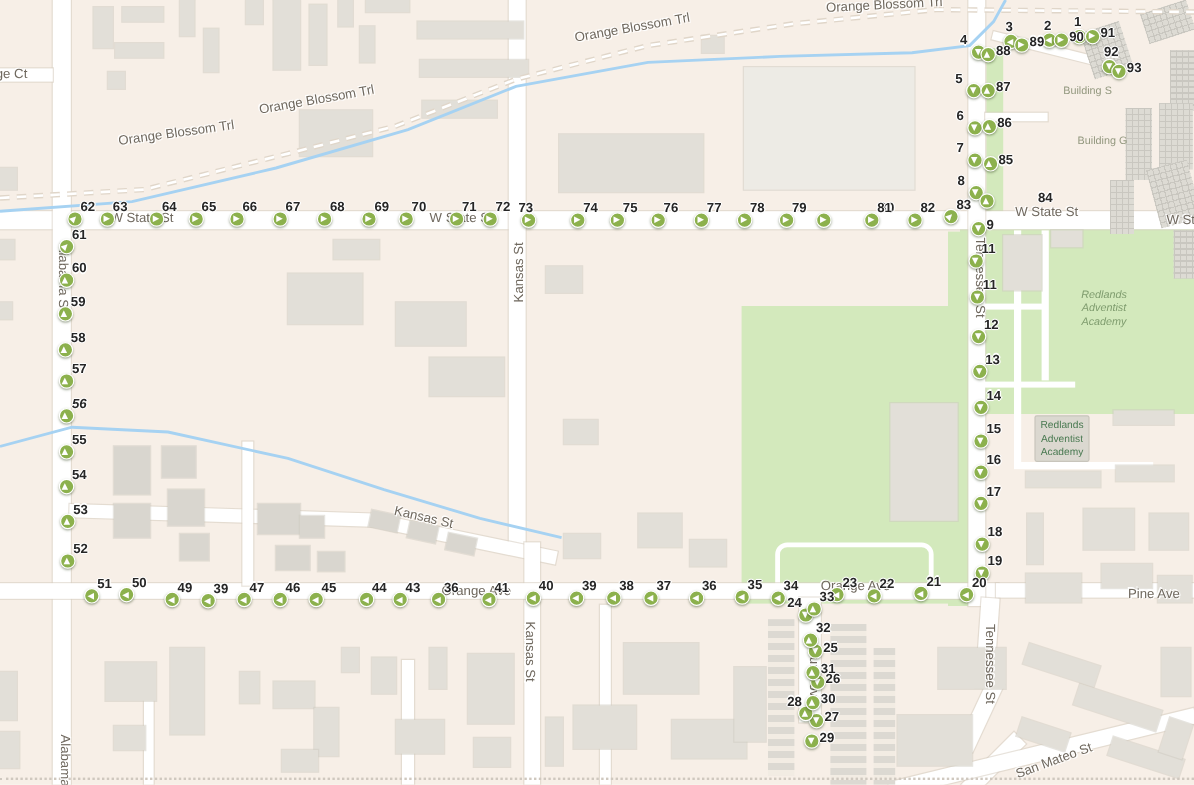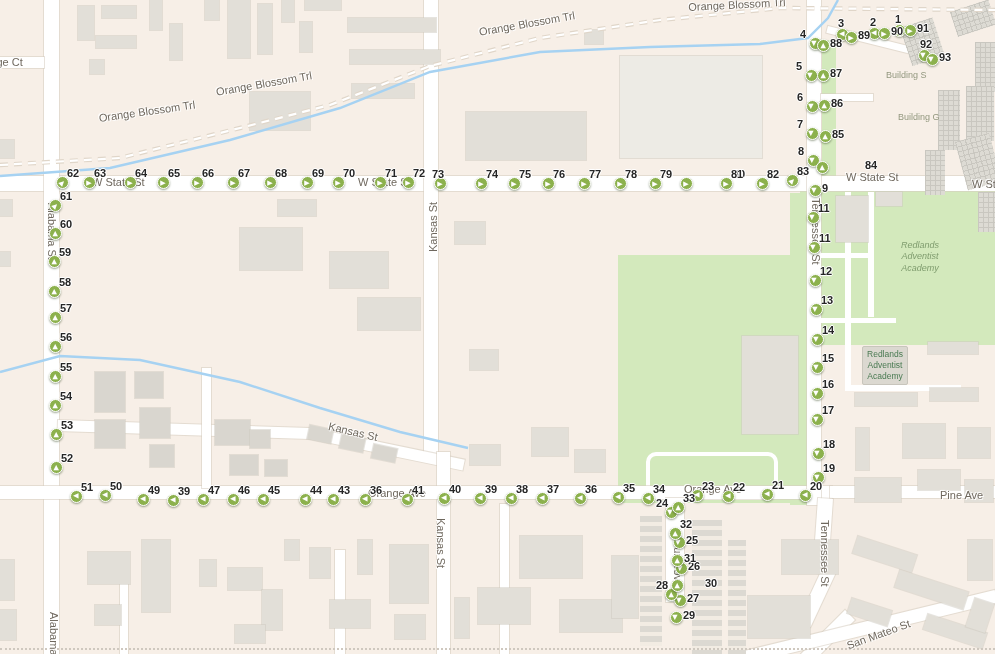--- a/index.html
+++ b/index.html
@@ -307,21 +307,21 @@
       <span class="ar" style="transform: rotate(-90deg);">▶</span>
     </div>
     <div class="mlab" style="left: 656px; top: 579px;">28</div>
     <div class="mk" title="29" style="left: 669.5px; top: 610.5px;">
       <span class="ar" style="transform: rotate(90deg);">▶</span>
     </div>
     <div class="mlab" style="left: 683px; top: 609px;">29</div>
     <div class="mk" title="30" style="left: 670.5px; top: 578.5px;">
       <span class="ar" style="transform: rotate(-90deg);">▶</span>
     </div>
-    <div class="mlab" style="left: 684px; top: 577px; padding-left: 21px;">30</div>
+    <div class="mlab" style="left: 684px; top: 577px;">30</div>
     <div class="mk" title="31" style="left: 670.5px; top: 553.5px;">
       <span class="ar" style="transform: rotate(-90deg);">▶</span>
     </div>
     <div class="mlab" style="left: 684px; top: 552px;">31</div>
     <div class="mk" title="32" style="left: 668.5px; top: 526.5px;">
       <span class="ar" style="transform: rotate(-90deg);">▶</span>
     </div>
     <div class="mlab" style="left: 680px; top: 518px;">32</div>
     <div class="mk" title="33" style="left: 671.5px; top: 500.5px;">
       <span class="ar" style="transform: rotate(-90deg);">▶</span>
@@ -411,21 +411,21 @@
       <span class="ar" style="transform: rotate(-90deg);">▶</span>
     </div>
     <div class="mlab" style="left: 60px; top: 390px;">54</div>
     <div class="mk" title="55" style="left: 48.5px; top: 369.5px;">
       <span class="ar" style="transform: rotate(-90deg);">▶</span>
     </div>
     <div class="mlab" style="left: 60px; top: 361px;">55</div>
     <div class="mk" title="56" style="left: 48.5px; top: 339.5px;">
       <span class="ar" style="transform: rotate(-90deg);">▶</span>
     </div>
-    <div class="mlab" style="left: 60px; top: 331px;">56</div>
+    <div class="mlab" style="left: 60px; top: 331px; font-style: italic;">56</div>
     <div class="mk" title="57" style="left: 48.5px; top: 310.5px;">
       <span class="ar" style="transform: rotate(-90deg);">▶</span>
     </div>
     <div class="mlab" style="left: 60px; top: 302px;">57</div>
     <div class="mk" title="58" style="left: 47.5px; top: 284.5px;">
       <span class="ar" style="transform: rotate(-90deg);">▶</span>
     </div>
     <div class="mlab" style="left: 59px; top: 276px;">58</div>
     <div class="mk" title="59" style="left: 47.5px; top: 254.5px;">
       <span class="ar" style="transform: rotate(-90deg);">▶</span>

